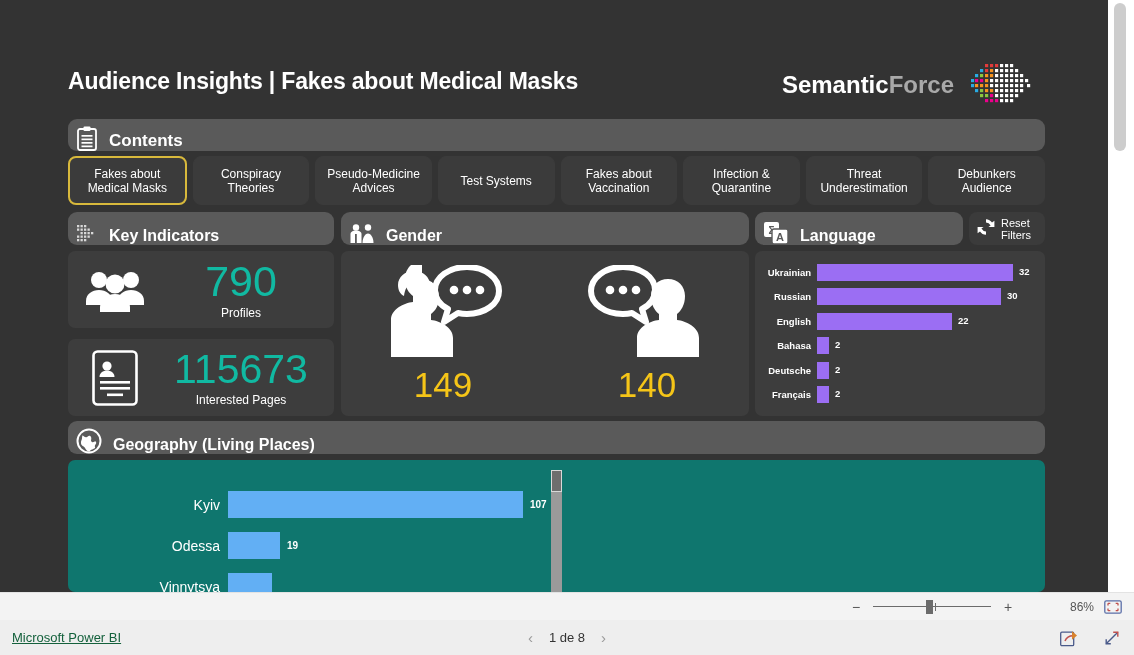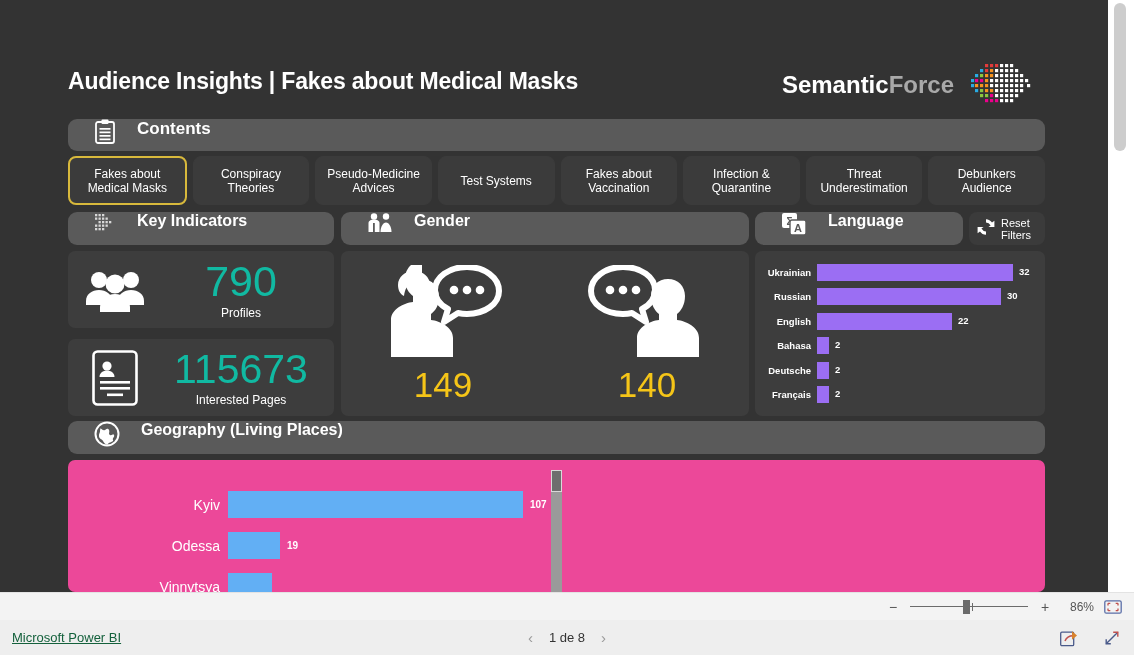--- a/index.html
+++ b/index.html
@@ -66,23 +66,23 @@
   #logo .wordmark .w1 { color: #ffffff; }
   #logo .wordmark .w2 { color: #a9a9a9; }
   #logo .dots { display: block; }
 
   
   .hdr {
     position: absolute;
     background: #5a5a5a;
     border-radius: 9px;
     display: flex;
-    align-items: flex-start;
-    padding-left: 26px;
-    gap: 21px;
+    align-items: flex-end;
+    padding-left: 8px;
+    gap: 11px;
   }
   .hdr .hdr-label {
     font-size: 16px;
     font-weight: bold;
     color: #ffffff;
     white-space: nowrap;
   }
   .hdr .hdr-icon { display: flex; align-items: center; }
 
   
@@ -230,21 +230,21 @@
     white-space: nowrap;
   }
 
   
   #geo-hdr { left: 68px; top: 421px; width: 977px; height: 33px; }
   #geo-hdr .hdr-label { font-size: 16px; }
   #geo-body {
     position: absolute;
     left: 68px; top: 460px;
     width: 977px; height: 132px;
-    background: #ec4899;
+    background: #0f766e;
     border-radius: 7px;
     overflow: hidden;
   }
   .geo-rows {
     position: absolute;
     left: 0; top: 24px;
     width: 489px;
   }
   .geo-row { display: flex; align-items: center; height: 41px; }
   .geo-row .g-name {
@@ -307,21 +307,21 @@
     width: 118px; height: 1px; background: #6b6b6b;
   }
   #zoom-slider .tick {
     position: absolute; left: 62px; top: 3px;
     width: 1px; height: 8px; background: #6b6b6b;
   }
   #zoom-slider .thumb {
     position: absolute; left: 53px; top: 0px;
     width: 7px; height: 14px; background: #6b6b6b;
   }
-  #zoom-pct { color: #555; font-size: 12px; min-width: 32px; text-align: right; }
+  #zoom-pct { color: #555; font-size: 12px; min-width: 32px; text-align: right; margin-left: 37px; }
   #fit-btn { cursor: pointer; display: flex; align-items: center; }
 
   
   #footer {
     position: absolute;
     left: 0; top: 620px;
     width: 1134px; height: 35px;
     background: #eeeeee;
     display: flex;
     align-items: center;

